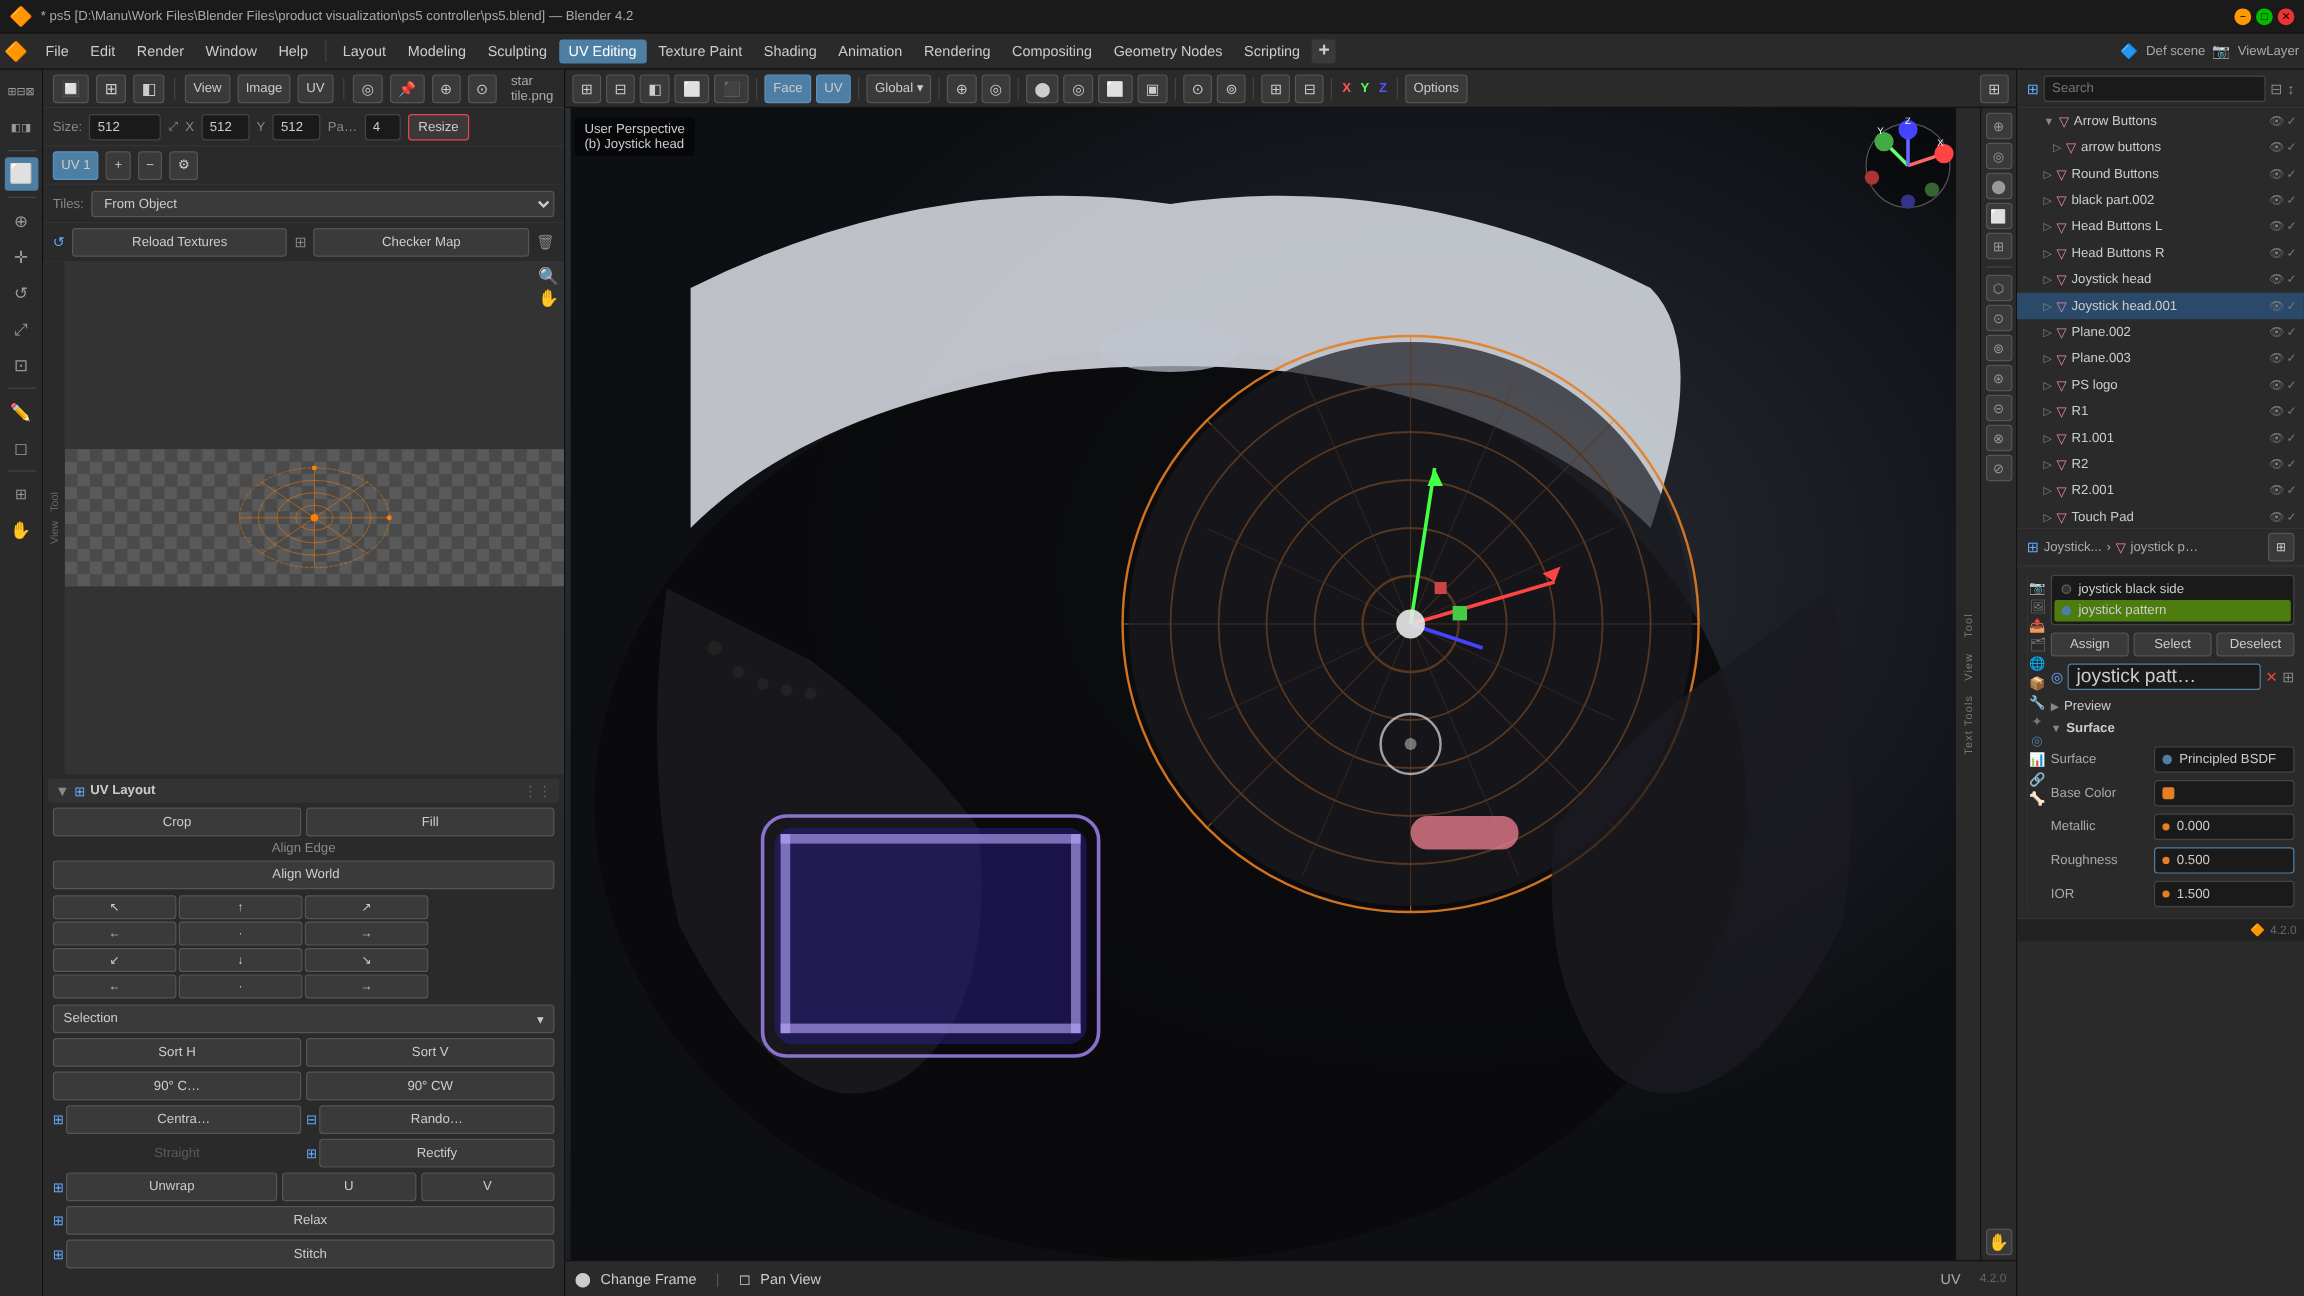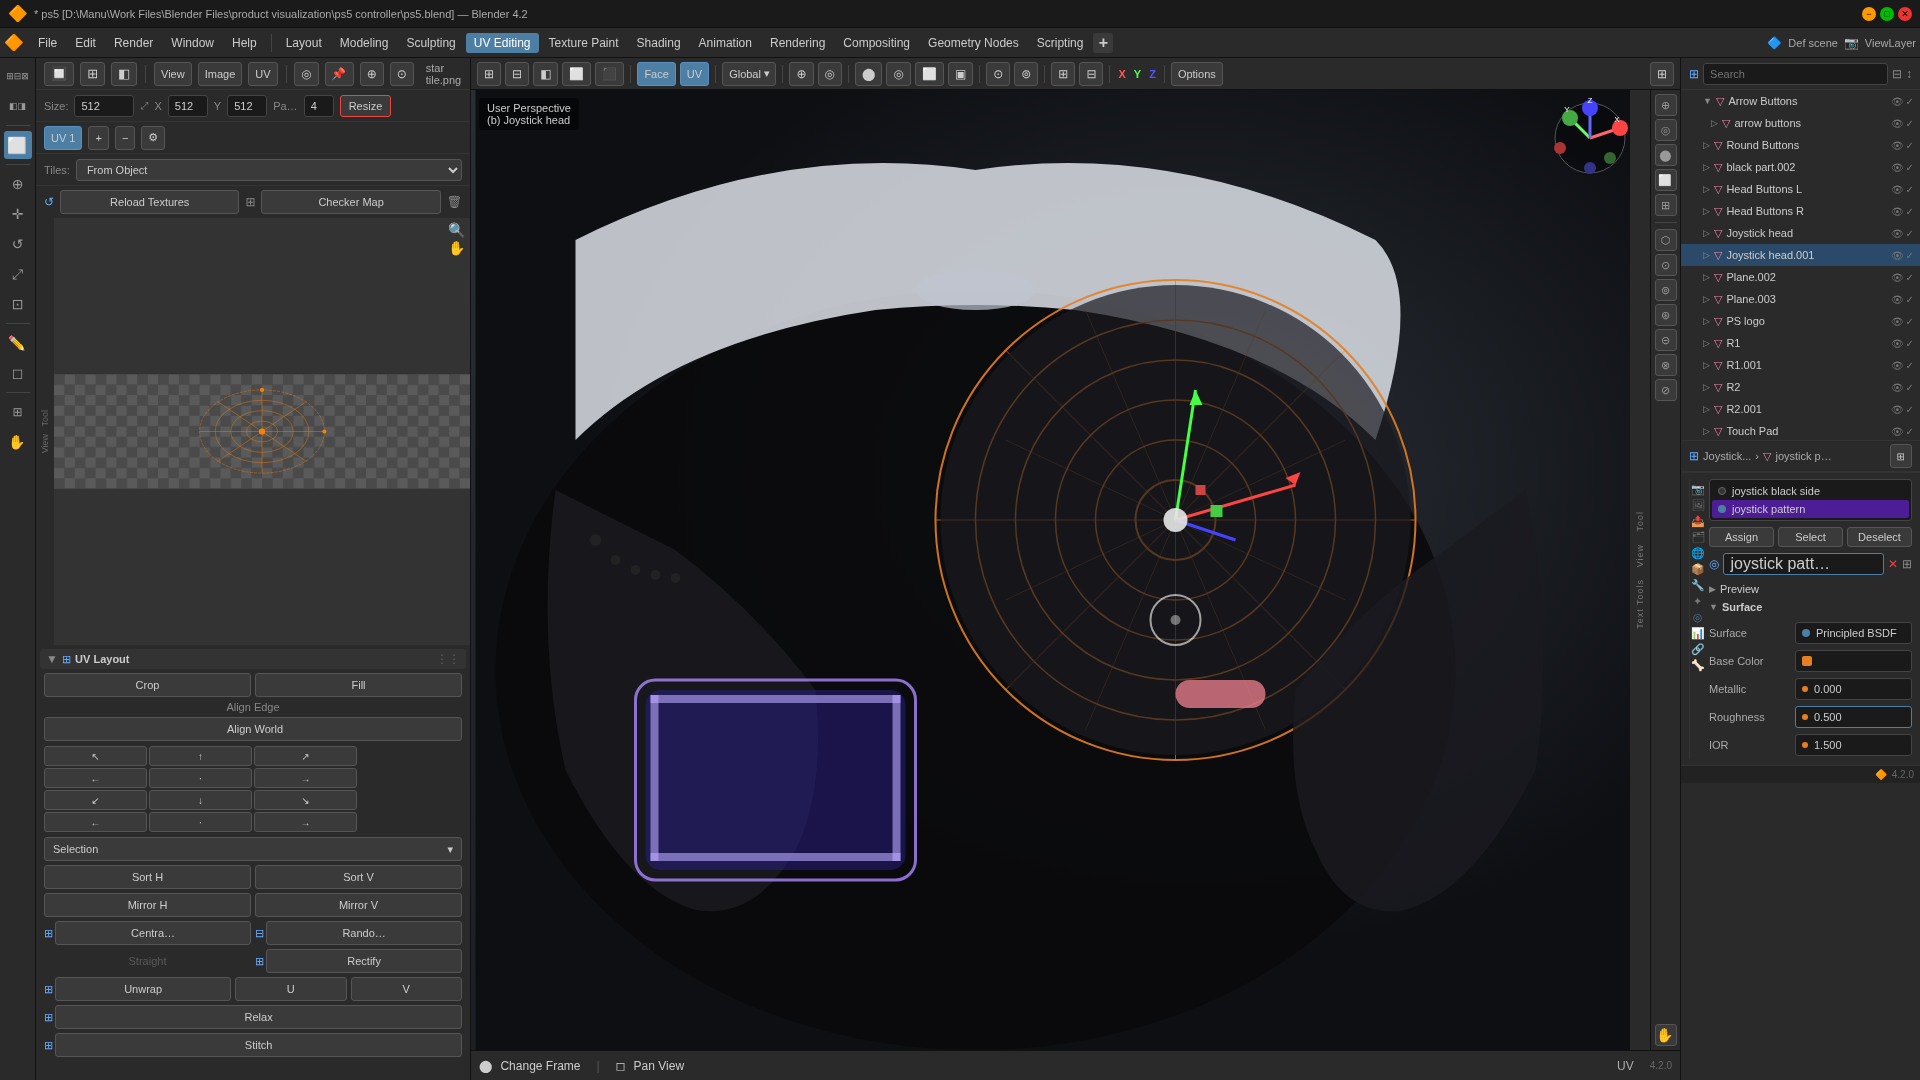--- a/index.html
+++ b/index.html
@@ -310,21 +310,21 @@
       padding: 2px;
       margin-bottom: 6px;
     }
     .material-item {
       padding: 3px 6px;
       font-size: 11px;
       cursor: pointer;
       border-radius: 2px;
       display: flex; align-items: center; gap: 6px;
     }
-    .material-item.selected { background: #4c1d95; }
+    .material-item.selected { background: #4d7c0f; }
     .mat-dot { width: 8px; height: 8px; border-radius: 50%; }
     .mat-dot-dark { background: #333; border: 1px solid #666; }
     .mat-dot-blue { background: #4d7fa5; }
     .mat-actions {
       display: flex; gap: 4px; margin-bottom: 6px;
     }
     .mat-btn {
       flex: 1;
       background: #3a3a3a;
       border: 1px solid #555;
@@ -665,22 +665,22 @@
             <span>▾</span>
           </div>
         </div>
 
         <div class="uv-row">
           <button class="uv-btn">Sort H</button>
           <button class="uv-btn">Sort V</button>
         </div>
 
         <div class="uv-row">
-          <button class="uv-btn">Mirror H</button>
-          <button class="uv-btn">Mirror V</button>
+          <button class="uv-btn">90° C…</button>
+          <button class="uv-btn">90° CW</button>
         </div>
 
         <div class="uv-row">
           <div style="display:flex;align-items:center;gap:2px;flex:1;">
             <span style="font-size:11px;color:#6af;">⊞</span>
             <button class="uv-btn">Centra…</button>
           </div>
           <div style="display:flex;align-items:center;gap:2px;flex:1;">
             <span style="font-size:11px;color:#6af;">⊟</span>
             <button class="uv-btn">Rando…</button>

